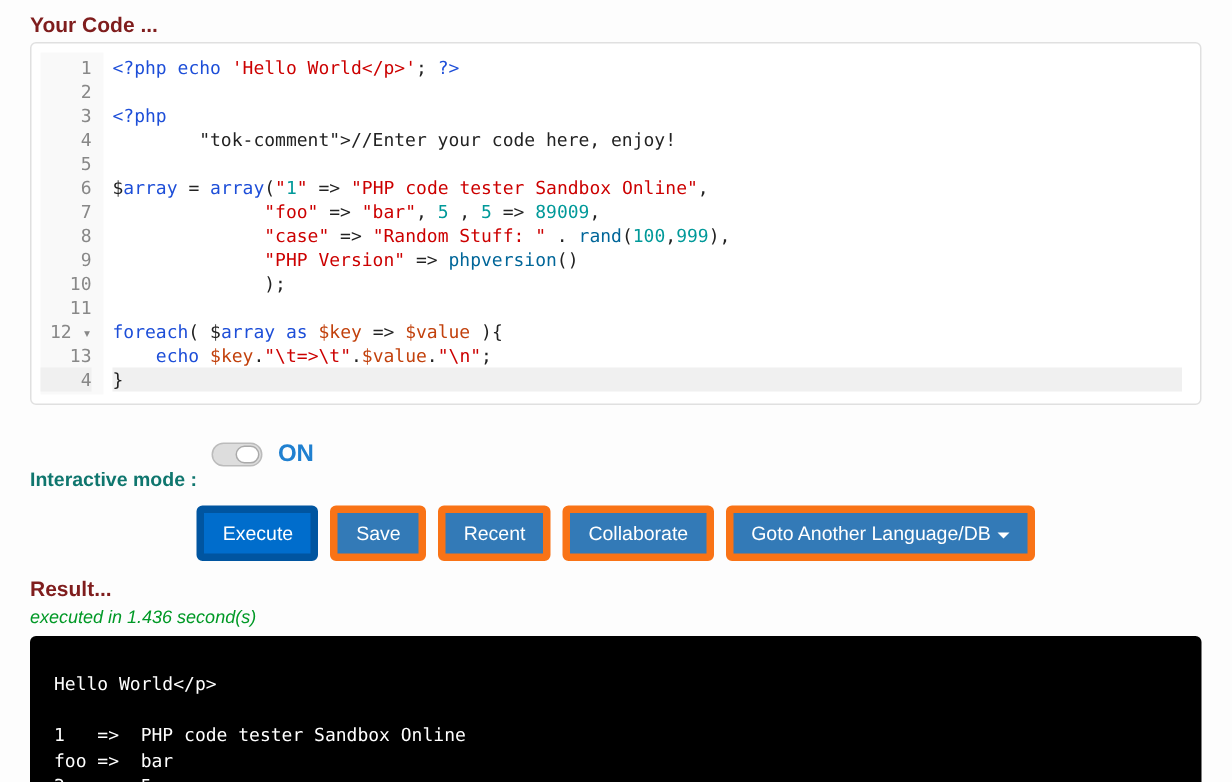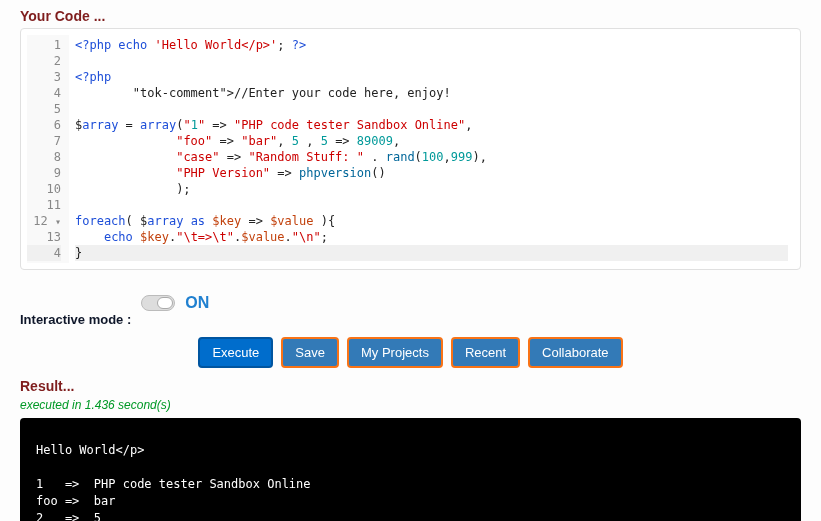--- a/index.html
+++ b/index.html
@@ -57,21 +57,21 @@
     .tok-func { color: #006699; }
     .fold-marker { color: #888; font-size: 10px; }
 
     .interactive-row {
       display: flex;
       align-items: center;
       gap: 10px;
       margin: 6px 0 10px 0;
     }
     .interactive-label {
-      color: #0f172a;
+      color: #0f766e;
       font-weight: bold;
       font-size: 13px;
       margin-top: 34px;
     }
     .toggle {
       width: 34px;
       height: 16px;
       background: #ddd;
       border: 1px solid #bbb;
       border-radius: 9px;
@@ -96,21 +96,21 @@
     .button-row {
       display: flex;
       justify-content: center;
       gap: 8px;
       margin-bottom: 10px;
       flex-wrap: wrap;
     }
     .btn {
       background: #337ab7;
       color: #fff;
-      border: 2px solid #f97316;
+      border: 5px solid #f97316;
       border-radius: 4px;
       padding: 6px 12px;
       font-size: 13px;
       cursor: pointer;
       font-family: inherit;
     }
     .btn-primary {
       background: #006dcc;
       border-color: #0055a0;
     }
@@ -171,23 +171,23 @@
   <span class="interactive-label">Interactive mode :</span>
   <span class="toggle">
     <span class="toggle-knob"></span>
   </span>
   <span class="toggle-state">ON</span>
 </div>
 
 <div class="button-row">
   <button class="btn btn-primary">Execute</button>
   <button class="btn">Save</button>
-  <button class="btn">My Projects</button>
   <button class="btn">Recent</button>
   <button class="btn">Collaborate</button>
+  <button class="btn"><span>Goto Another Language/DB</span><span class="caret"></span></button>
 </div>
 
 <div class="section-title">Result...</div>
 <div class="result-meta">executed in 1.436 second(s)</div>
 
 <div class="console" id="console">Hello World&lt;/p&gt;
 
 1   =&gt;  PHP code tester Sandbox Online
 foo =&gt;  bar
 2   =&gt;  5

